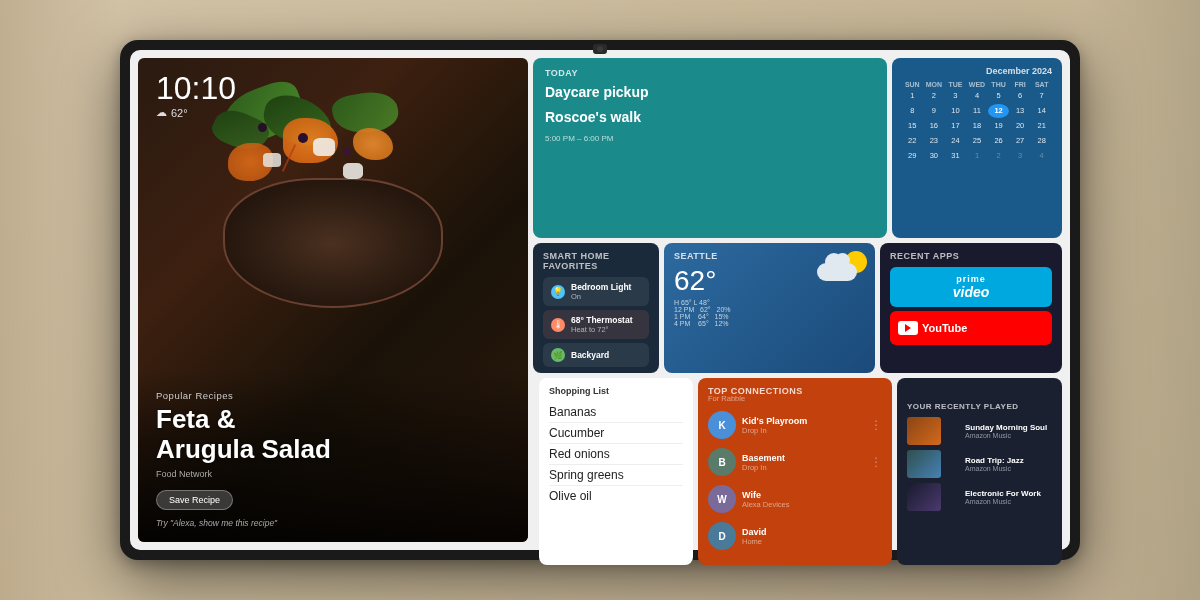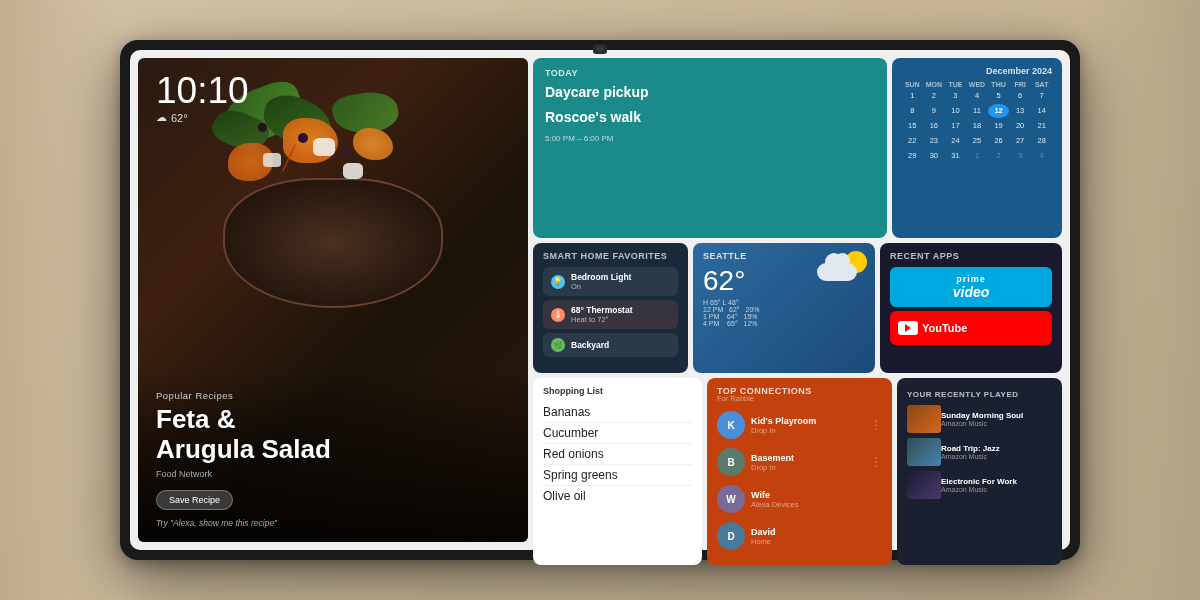--- a/index.html
+++ b/index.html
@@ -182,21 +182,21 @@
 
     
     .time-display {
       position: absolute;
       top: 14px;
       left: 18px;
       color: white;
     }
 
     .time-text {
-      font-size: 37px;
+      font-size: 32px;
       font-weight: 300;
       line-height: 1;
     }
 
     .weather-text {
       font-size: 11px;
       color: #ddd;
       display: flex;
       align-items: center;
       gap: 4px;
@@ -313,21 +313,21 @@
 
     
     .middle-row {
       display: flex;
       gap: 5px;
       height: 130px;
       flex-shrink: 0;
     }
 
     .smart-home-section {
-      width: 155px;
+      width: 126px;
       background: #1a2a3a;
       border-radius: 8px;
       padding: 8px 10px;
       flex-shrink: 0;
     }
 
     .smart-home-item {
       background: rgba(255,255,255,0.08);
       border-radius: 6px;
       padding: 5px 8px;
@@ -467,25 +467,26 @@
     .yt-text { color: white; font-size: 11px; font-weight: 700; }
 
     
     .bottom-row {
       display: flex;
       gap: 5px;
       flex: 1;
     }
 
     .shopping-list-section {
-      width: 169px;
+      width: 154px;
       background: #fff;
       border-radius: 8px;
       padding: 8px 10px;
       flex-shrink: 0;
+      margin-left: 6px;
     }
 
     .shopping-title {
       color: #333;
       font-size: 9px;
       font-weight: 700;
       margin-bottom: 6px;
     }
 
     .shopping-item {
@@ -531,28 +532,28 @@
     .conn-info { flex: 1; }
     .conn-name { color: #fff; font-size: 9px; font-weight: 600; }
     .conn-status { color: rgba(255,255,255,0.5); font-size: 7.5px; }
 
     .conn-dots { color: rgba(255,255,255,0.4); font-size: 12px; cursor: pointer; }
 
     .recently-played-section {
       width: 165px;
       background: #1a2030;
       border-radius: 8px;
-      padding: 12px 10px;
+      padding: 24px 10px;
       flex-shrink: 0;
     }
 
     .music-item {
       display: flex;
       align-items: center;
-      gap: 0;
+      gap: 24px;
       margin-bottom: 5px;
     }
 
     .music-thumb {
       width: 34px;
       height: 28px;
       border-radius: 3px;
       flex-shrink: 0;
     }
 

